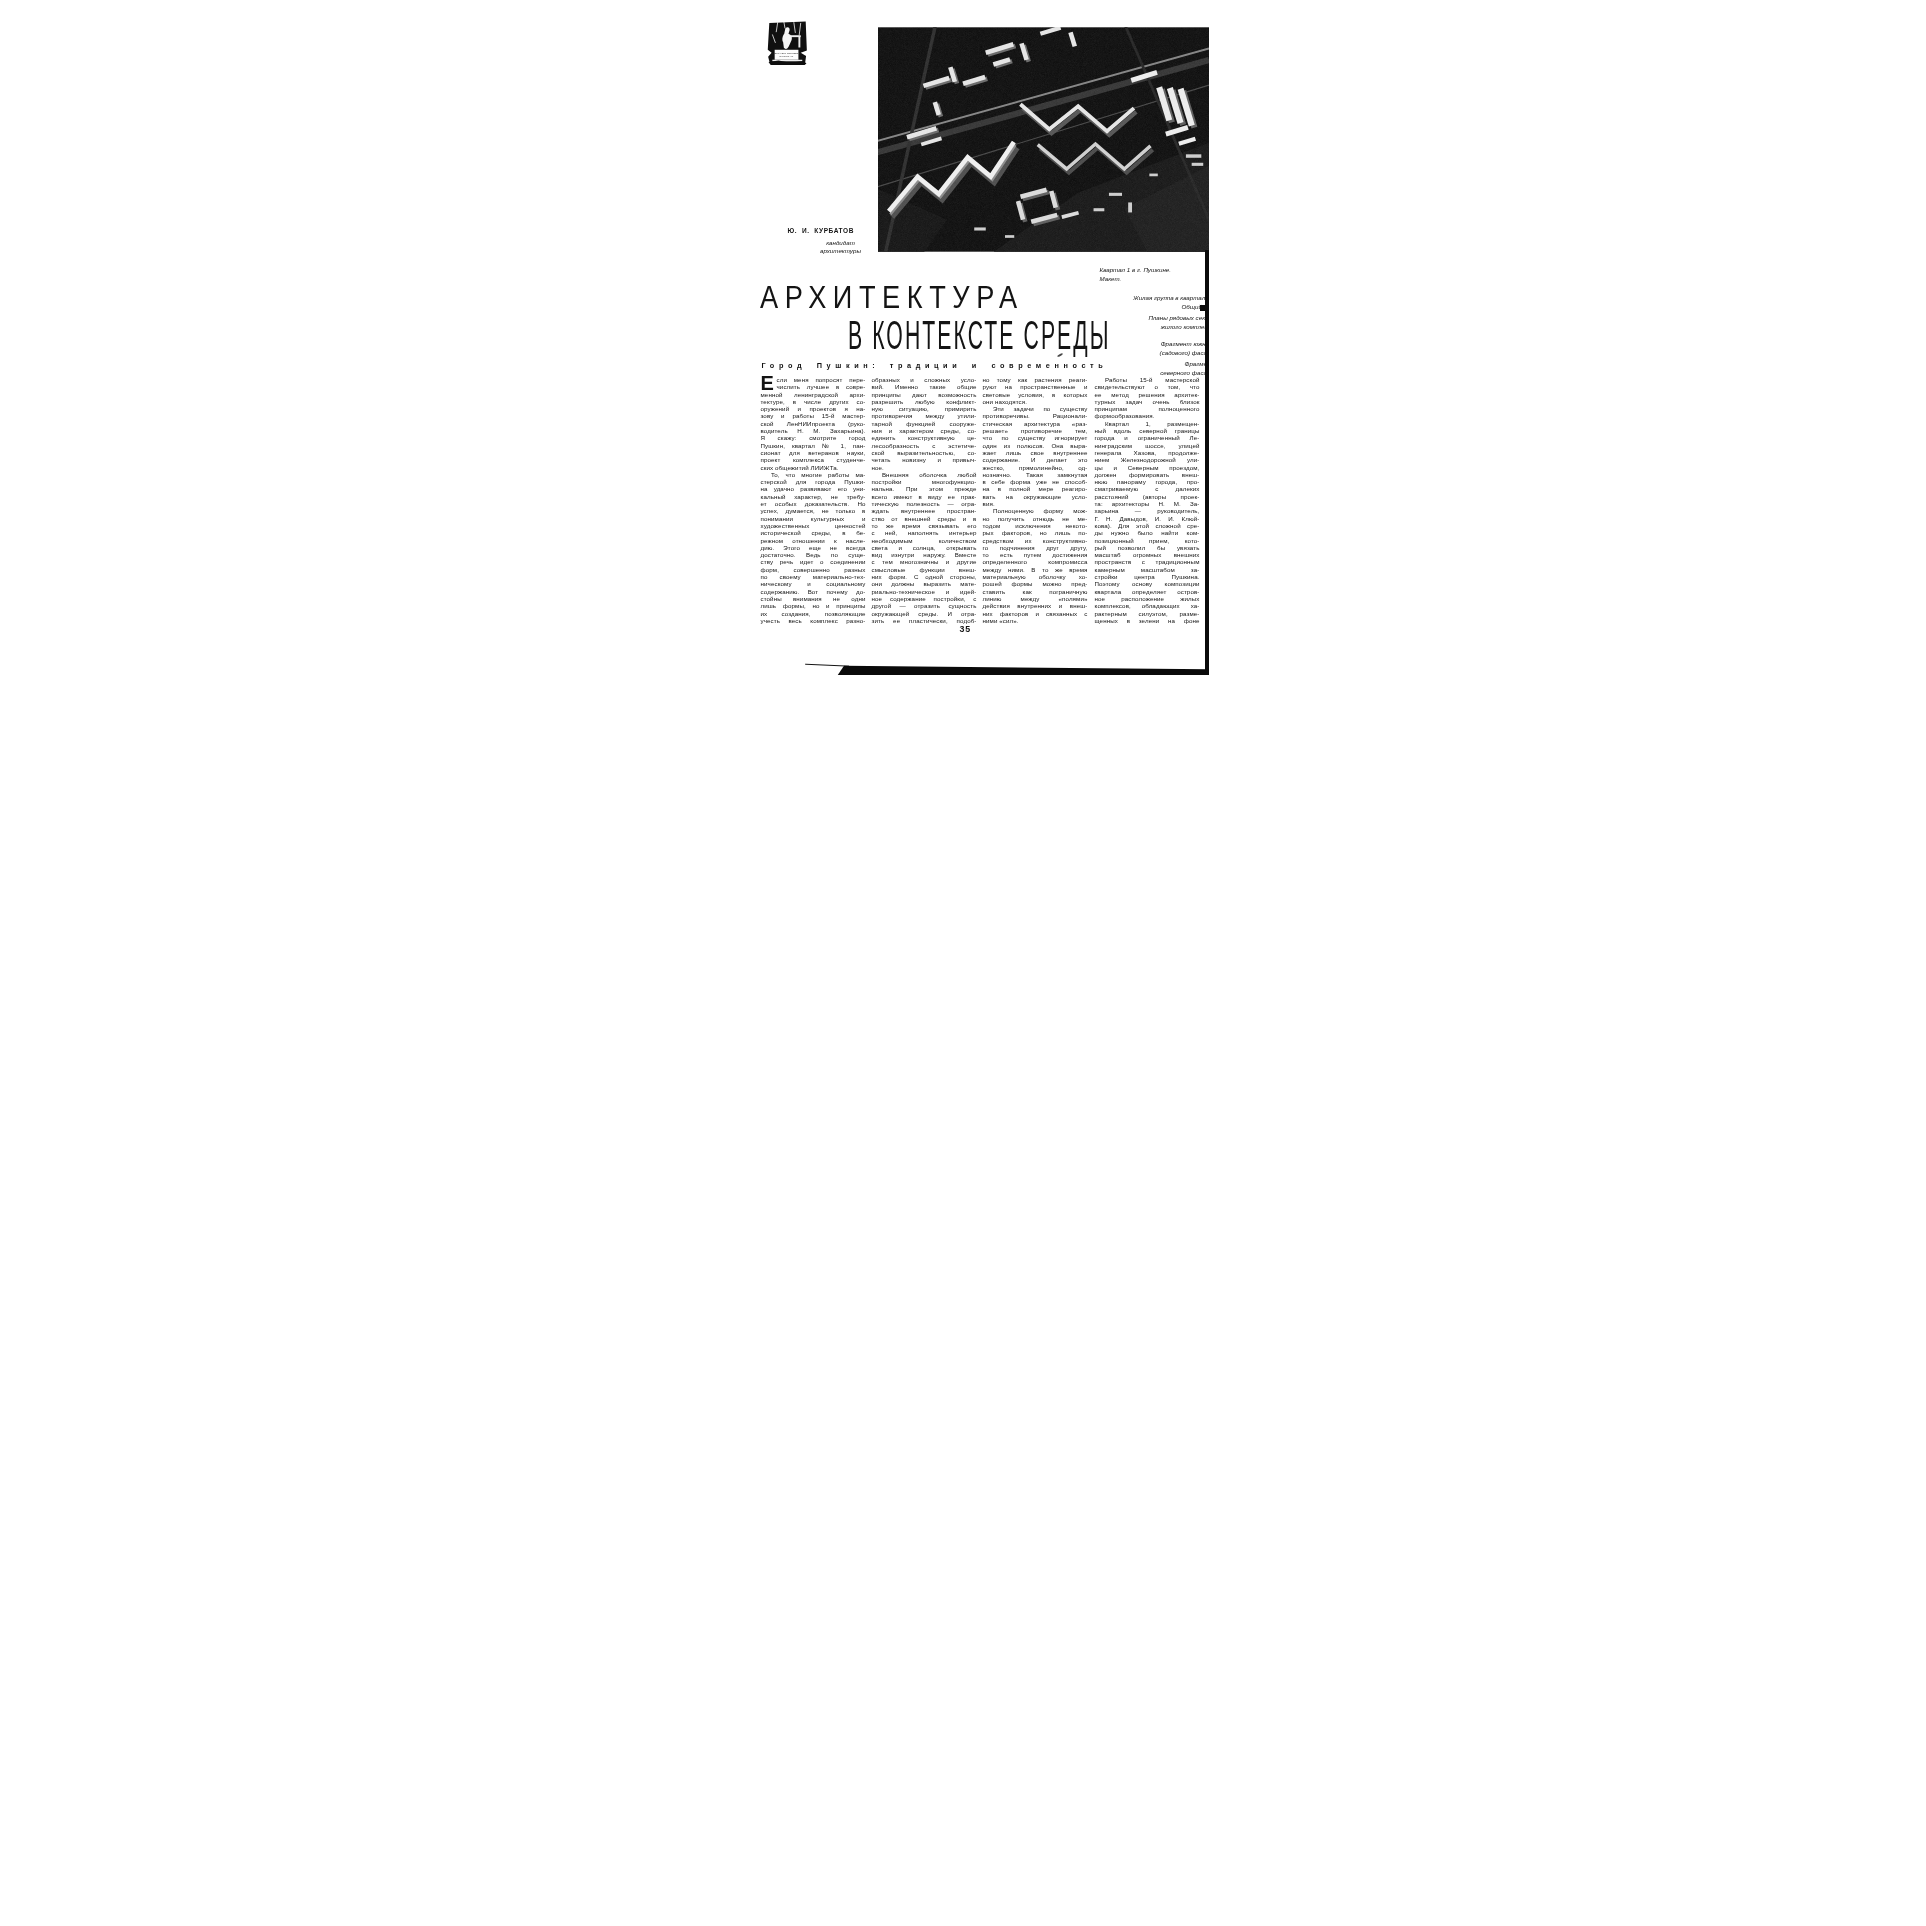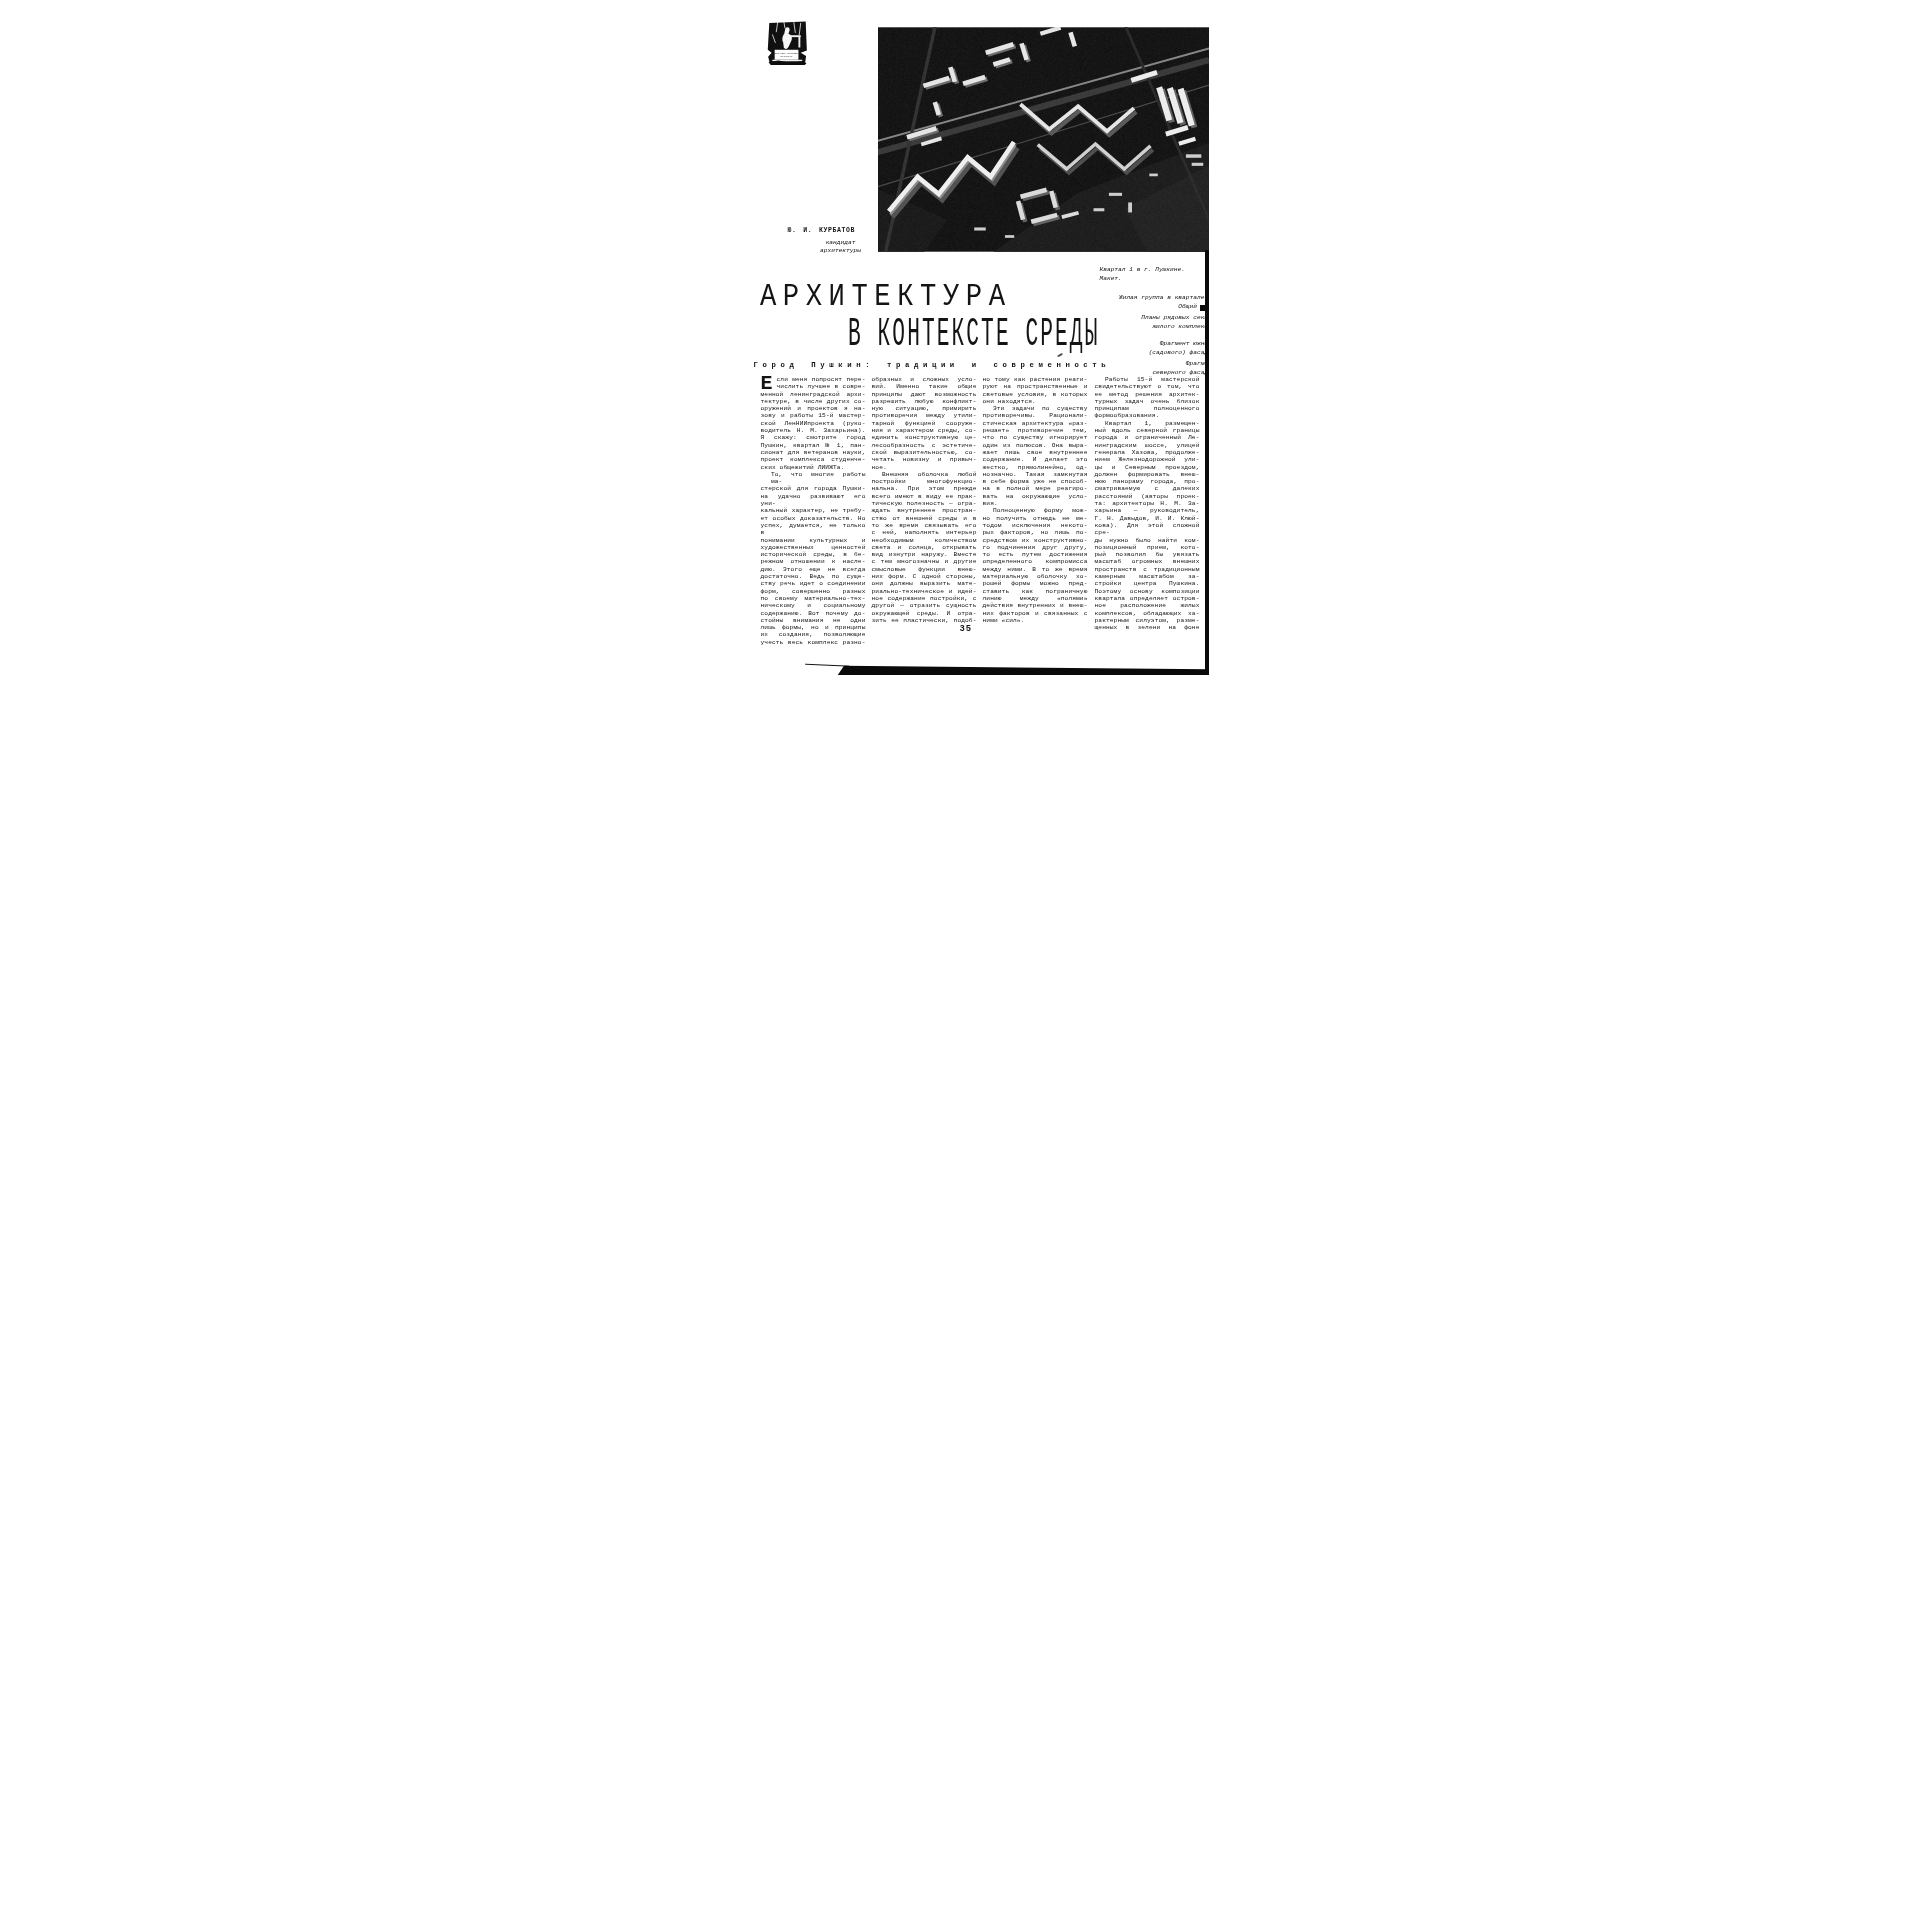--- a/index.html
+++ b/index.html
@@ -1,19 +1,19 @@
 <!DOCTYPE html>
 <html style="font-size:6.2px"><head>
 <meta charset="utf-8">
 <style>
   html,body { margin:0; padding:0; background:#ffffff; }
   .page {
     position:relative; width:491px; height:676px; margin:0 auto;
     background:#ffffff; overflow:hidden; color:#141414;
-    font-family:Liberation Mono, monospace;
+    font-family:Liberation Sans, sans-serif;
   }
   
   .logo { position:absolute; left:49px; top:19px; width:41px; height:47px; }
   
   .photo { position:absolute; left:160px; top:27px; width:331px; height:225px; }
   .photo svg { display:block; }
   
   .author-name { position:absolute; left:70px; top:227px; font-size:6.5px; font-weight:bold;
                  letter-spacing:0.6px; word-spacing:2.3px; white-space:nowrap; }
   .author-title { position:absolute; left:95px; top:239px; width:56px; text-align:center;
@@ -21,21 +21,21 @@
   
   .cap { position:absolute; font-style:italic; font-size:6.2px; line-height:8.9px; }
   .cap-main { left:382px; top:266px; width:108px; text-align:left; }
   .cap-right { left:365px; width:133px; text-align:right; }
   .cap-r0 { top:294px; } .cap-r1 { top:314px; } .cap-r2 { top:340px; } .cap-r3 { top:360px; }
   
   .title1 { position:absolute; left:42px; top:281px; font-size:32px; line-height:1;
             letter-spacing:7.7px; transform:scaleX(0.85); transform-origin:0 0; white-space:nowrap; }
   .title2 { position:absolute; left:130px; top:315px; font-size:40px; line-height:1;
             letter-spacing:3.9px; transform:scaleX(0.53); transform-origin:0 0; white-space:nowrap; }
-  .subtitle { position:absolute; left:36px; top:361px; font-size:7.3px; font-weight:bold;
+  .subtitle { position:absolute; left:44px; top:361px; font-size:7.3px; font-weight:bold;
               letter-spacing:4.6px; word-spacing:3.9px; white-space:nowrap; }
   .smudge { position:absolute; left:339px; top:354px; width:6.2px; height:1.9px; background:#1c1c1c;
             border-radius:50%; transform:rotate(-28deg); opacity:.8; }
   
   .col { position:absolute; top:376px; width:105px; }
   .col-0 { left:43px; } .col-1 { left:154px; } .col-2 { left:265px; } .col-3 { left:377px; }
   .bl { font-size:6.2px; line-height:7.3px; letter-spacing:0.1px;
         text-align:justify; text-align-last:justify; }
   .bl.last { text-align-last:left; }
   .bl.ind { padding-left:10.4px; }

